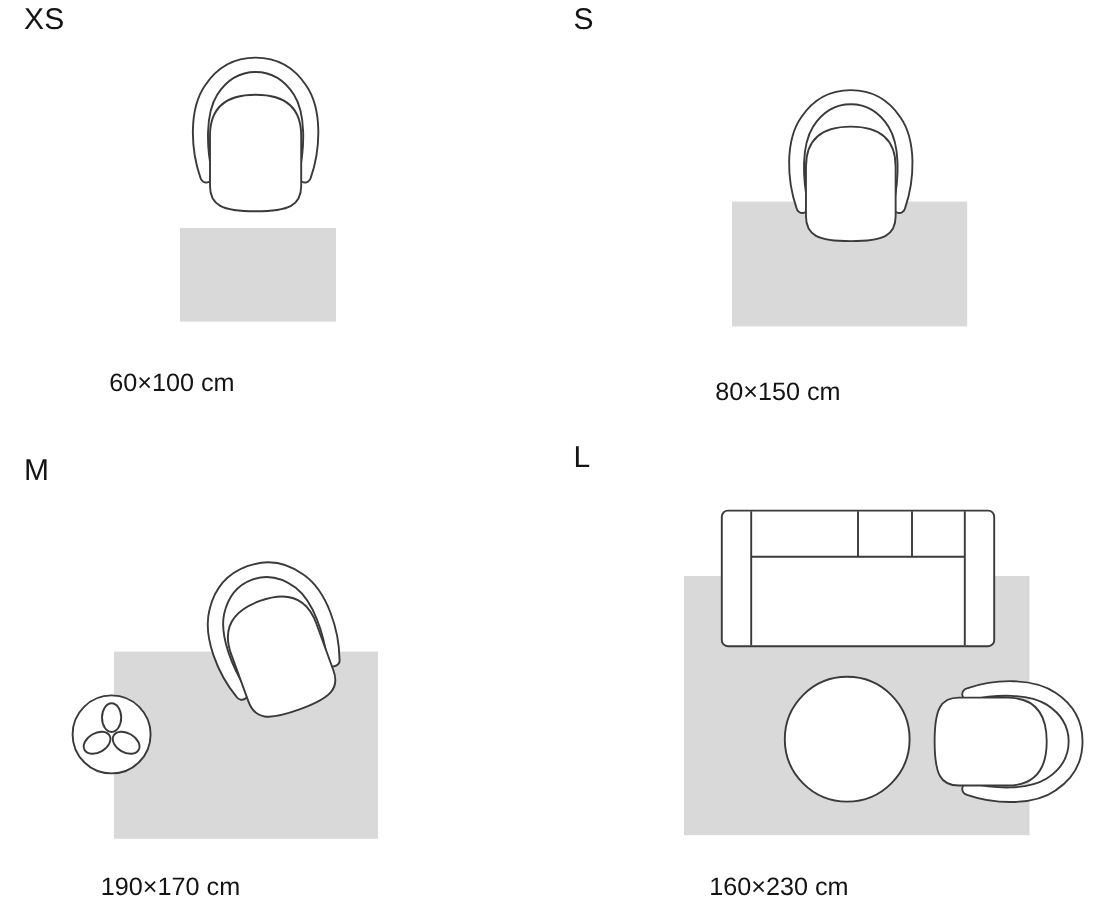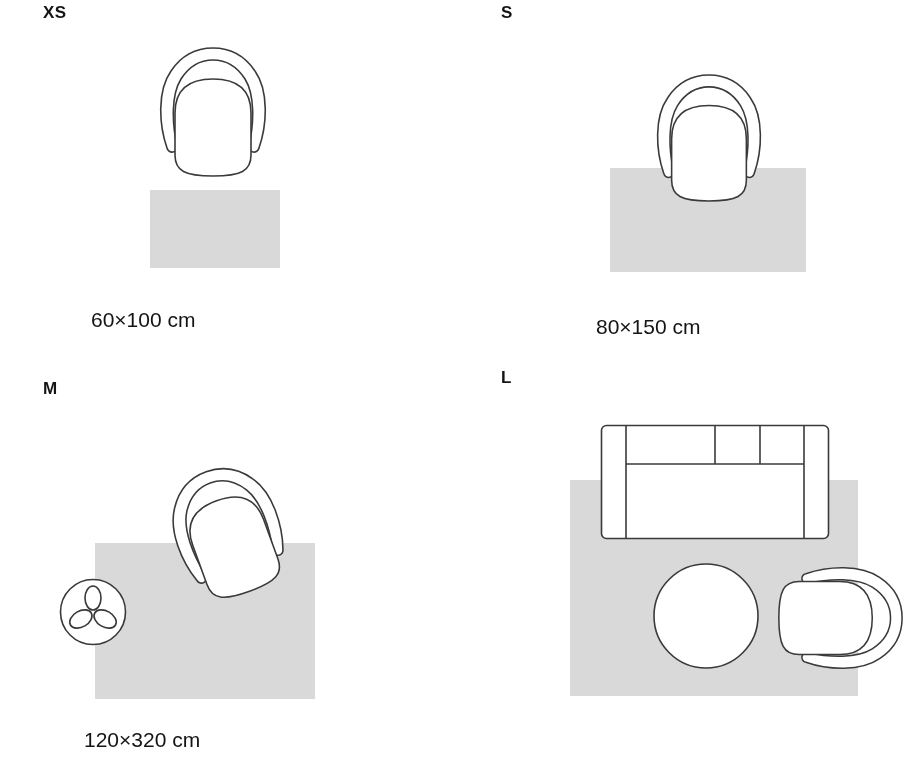--- a/index.html
+++ b/index.html
@@ -17,25 +17,24 @@
     color: var(--text, #141414);
   }
   .art {
     position: absolute;
     left: 0;
     top: 0;
     display: block;
   }
   .size-label {
     position: absolute;
-    font-size: 17px;
-    font-weight: 700;
+    font-size: 25px;
+    font-weight: 400;
     letter-spacing: 0.3px;
     line-height: 1;
-    margin-left: 23px;
   }
   .caption {
     position: absolute;
     width: 240px;
     text-align: left;
     font-size: 21px;
     font-weight: 400;
     line-height: 1.2;
   }
   .rug {
@@ -104,15 +103,16 @@
     </g>
   </svg>
 
   <div class="size-label" style="left:20px; top:4px;">XS</div>
   <div class="size-label" style="left:478px; top:4px;">S</div>
   <div class="size-label" style="left:20px; top:380px;">M</div>
   <div class="size-label" style="left:478px; top:369px;">L</div>
 
   <div class="caption" style="left:91px; top:307px;">60×100 cm</div>
   <div class="caption" style="left:596px; top:314px;">80×150 cm</div>
-  <div class="caption" style="left:84px; top:727px;">120×320 cm</div>
+  <div class="caption" style="left:84px; top:727px;">190×170 cm</div>
+  <div class="caption" style="left:591px; top:727px;">160×230 cm</div>
 
 </div>
 
 </body></html>

